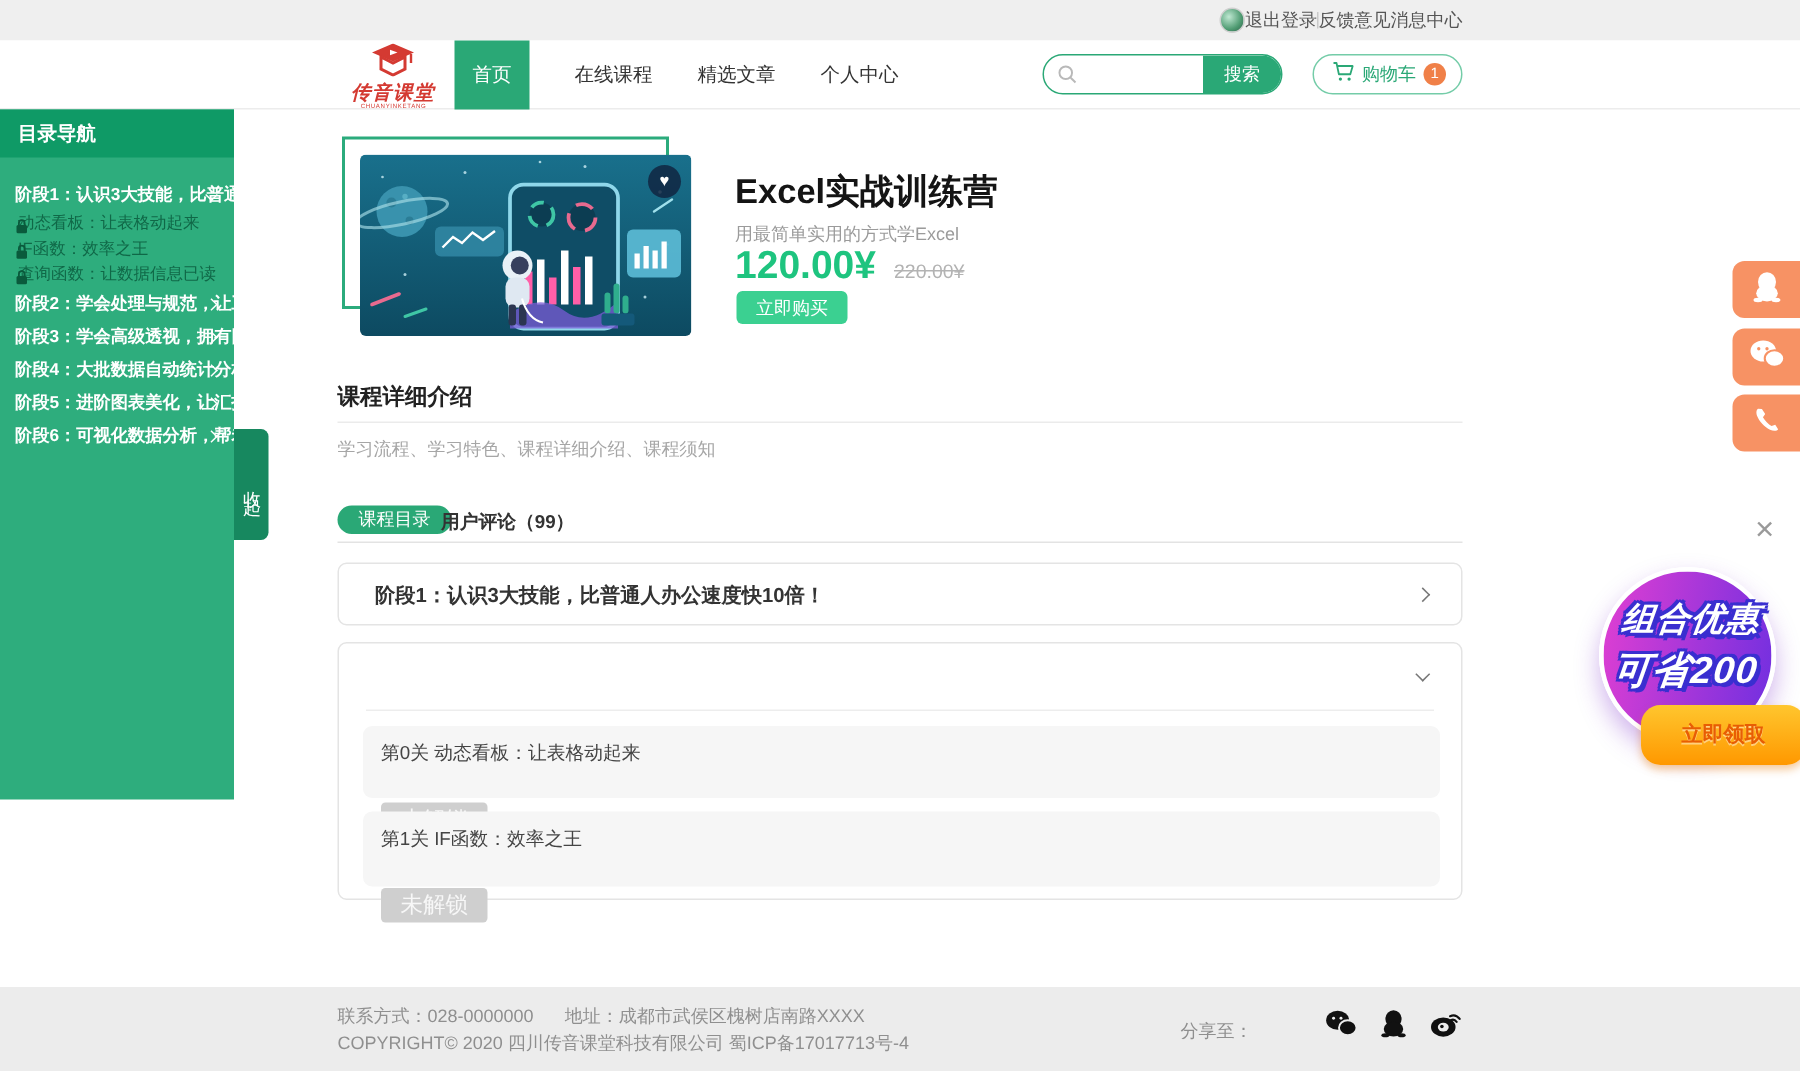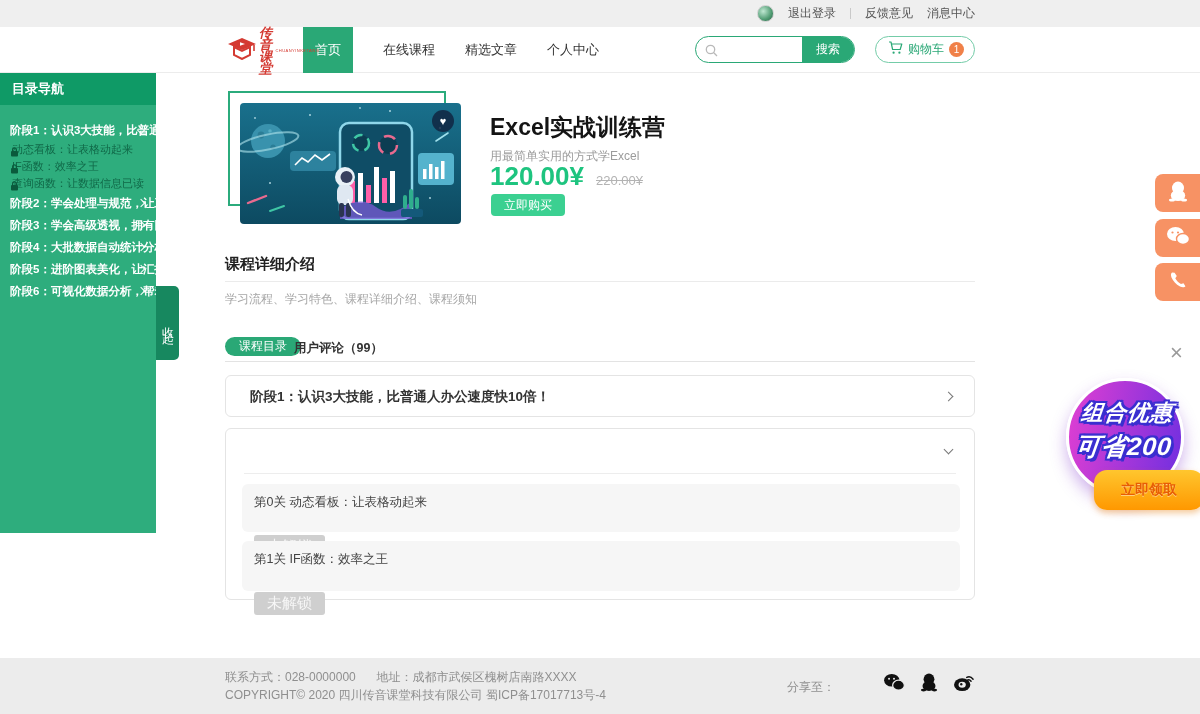--- a/index.html
+++ b/index.html
@@ -1,29 +1,29 @@
 <!DOCTYPE html>
 <html style="--brand: #2aa876; --brandDark: #0f9a66; --sidebar: #2ead7d; --collapseTab: #17885f; --price: #1ec47f; --buy: #3bd091; --floatOrange: #f79264; --badgeOrange: #f08048; --promoFrom: #e13fd2; --promoTo: #6f2fe0; --promoStroke: #3a2fd0; --footerBg: #ececec; --topbarBg: #efefef; --logoRed: #d43a32;"><head>
 <meta charset="utf-8">
 <style>
   * { margin:0; padding:0; box-sizing:border-box; }
   html,body { width:1200px; height:714px; font-family:"Liberation Sans","DejaVu Sans",sans-serif; background:#fff; }
   #app { position:relative; width:1200px; height:714px; overflow:hidden; background:#fff; }
 
   
   .topbar { position:absolute; top:0; left:0; width:1200px; height:27px; background:var(--topbarBg); }
-  .topbar-inner { width:750px; height:100%; margin:0 auto; display:flex; justify-content:flex-end; align-items:center; gap:14px; font-size:12px; color:#555; }
+  .topbar-inner { width:750px; height:100%; margin:0 auto; display:flex; justify-content:flex-end; align-items:center; font-size:12px; color:#555; }
   .avatar { width:17px; height:17px; border-radius:50%; background:radial-gradient(circle at 35% 35%, #bfe8d2, #4f9b72 60%, #2b5e46); border:1px solid #cfcfcf; }
   .tb-divider { width:1px; height:11px; background:#c9c9c9; }
   .tb-link { cursor:pointer; }
 
   
   .site-header { position:absolute; top:27px; left:0; width:1200px; height:46px; background:#fff; border-bottom:1px solid #ececec; }
   .header-inner { width:750px; height:100%; margin:0 auto; display:flex; align-items:center; }
-  .logo { display:flex; flex-direction:row; align-items:center; width:74px; margin-top:2px; }
+  .logo { display:flex; flex-direction:column; align-items:center; width:74px; margin-top:2px; }
   .logo-title { color:var(--logoRed); font-size:13px; font-weight:bold; font-style:italic; letter-spacing:1px; line-height:12px; }
   .logo-sub { color:var(--logoRed); font-size:4.5px; letter-spacing:.5px; transform:scale(.9); }
   .nav { display:flex; align-items:center; height:100%; margin-left:4px; }
   .nav-item { font-size:13px; color:#333; margin-left:30px; cursor:pointer; white-space:nowrap; }
   .nav-item.active { margin-left:0; width:50px; height:46px; background:var(--brand); color:#fff; display:flex; align-items:center; justify-content:center; }
   .search { margin-left:auto; position:relative; display:flex; height:27px; border:1px solid var(--brand); border-radius:14px; overflow:hidden; background:#fff; }
   .search input { width:106px; border:none; outline:none; padding:0 6px 0 26px; font-size:12px; color:#333; background:transparent; }
   .search-btn { width:52px; background:var(--brand); color:#fff; font-size:12px; border:none; cursor:pointer; }
   .mag { position:absolute; left:9px; top:6px; }
   .cart { margin-left:20px; height:27px; border:1px solid #74cca8; border-radius:14px; display:flex; align-items:center; gap:5px; padding:0 10px 0 12px; color:var(--brand); font-size:12px; cursor:pointer; background:#fff; }

